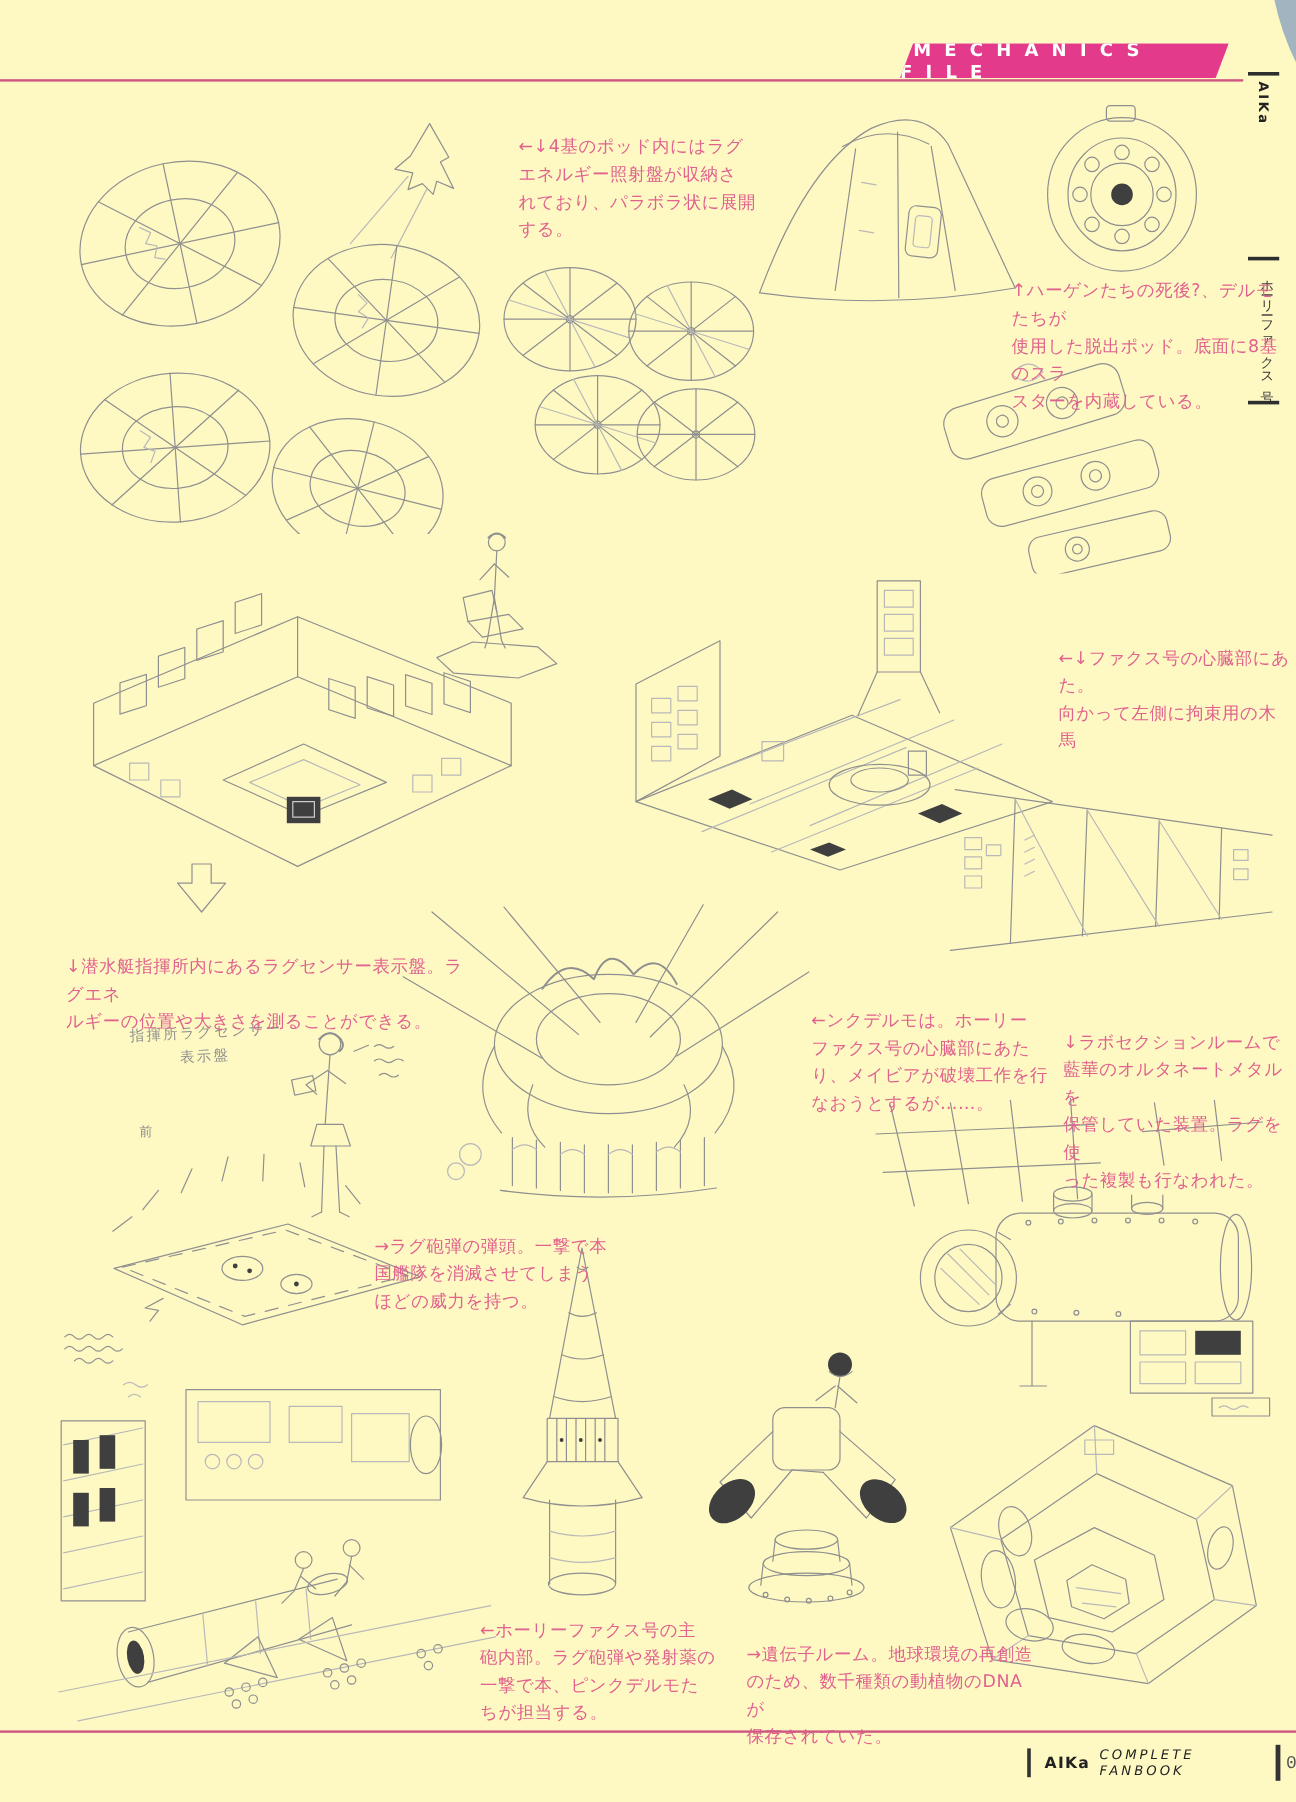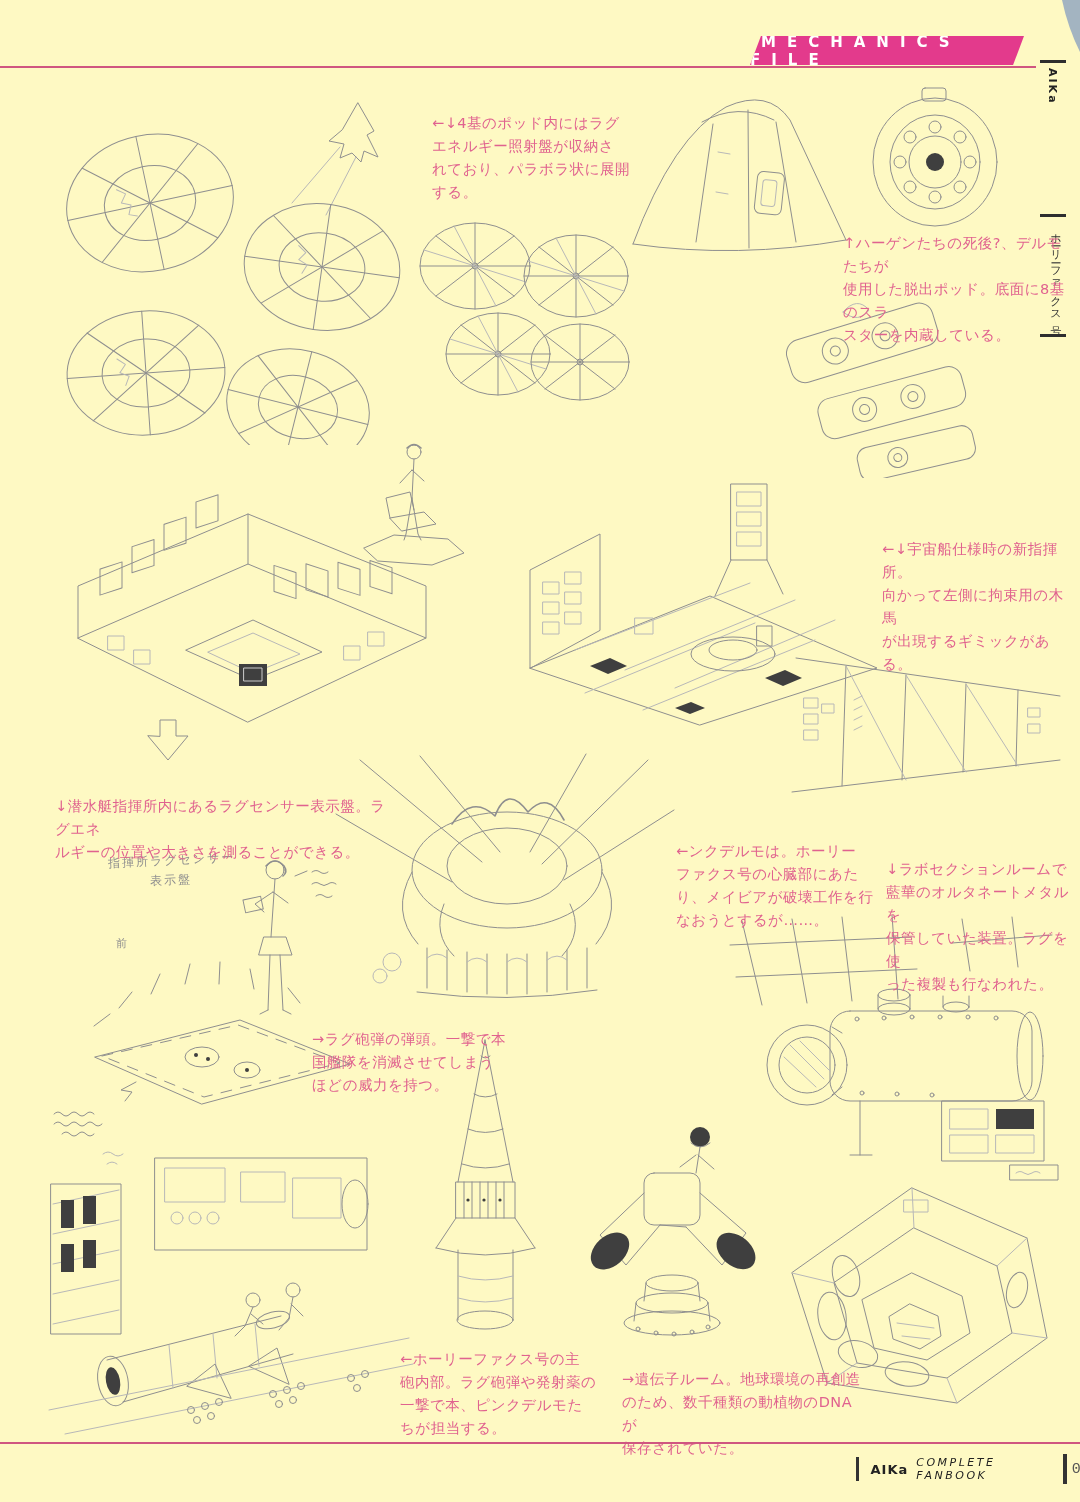--- a/index.html
+++ b/index.html
@@ -478,23 +478,22 @@
     <div>エネルギー照射盤が収納さ</div>
     <div>れており、パラボラ状に展開</div>
     <div>する。</div>
   </div>
   <div class="cap" style="left:843px;top:232px;width:232px">
     <div>↑ハーゲンたちの死後?、デルモたちが</div>
     <div>使用した脱出ポッド。底面に8基のスラ</div>
     <div>スターを内蔵している。</div>
   </div>
   <div class="cap" style="left:882px;top:538px;width:196px">
-    <div>←↓宇宙船仕様時の新指揮所。</div>
+    <div>←↓ファクス号の心臓部にあた。</div>
     <div>向かって左側に拘束用の木馬</div>
-    <div>が出現するギミックがある。</div>
   </div>
   <div class="cap" style="left:55px;top:795px;width:340px">
     <div>↓潜水艇指揮所内にあるラグセンサー表示盤。ラグエネ</div>
     <div>ルギーの位置や大きさを測ることができる。</div>
   </div>
   <div class="cap" style="left:676px;top:840px;width:214px">
     <div>←ンクデルモは。ホーリー</div>
     <div>ファクス号の心臓部にあた</div>
     <div>り、メイビアが破壊工作を行</div>
     <div>なおうとするが……。</div>

